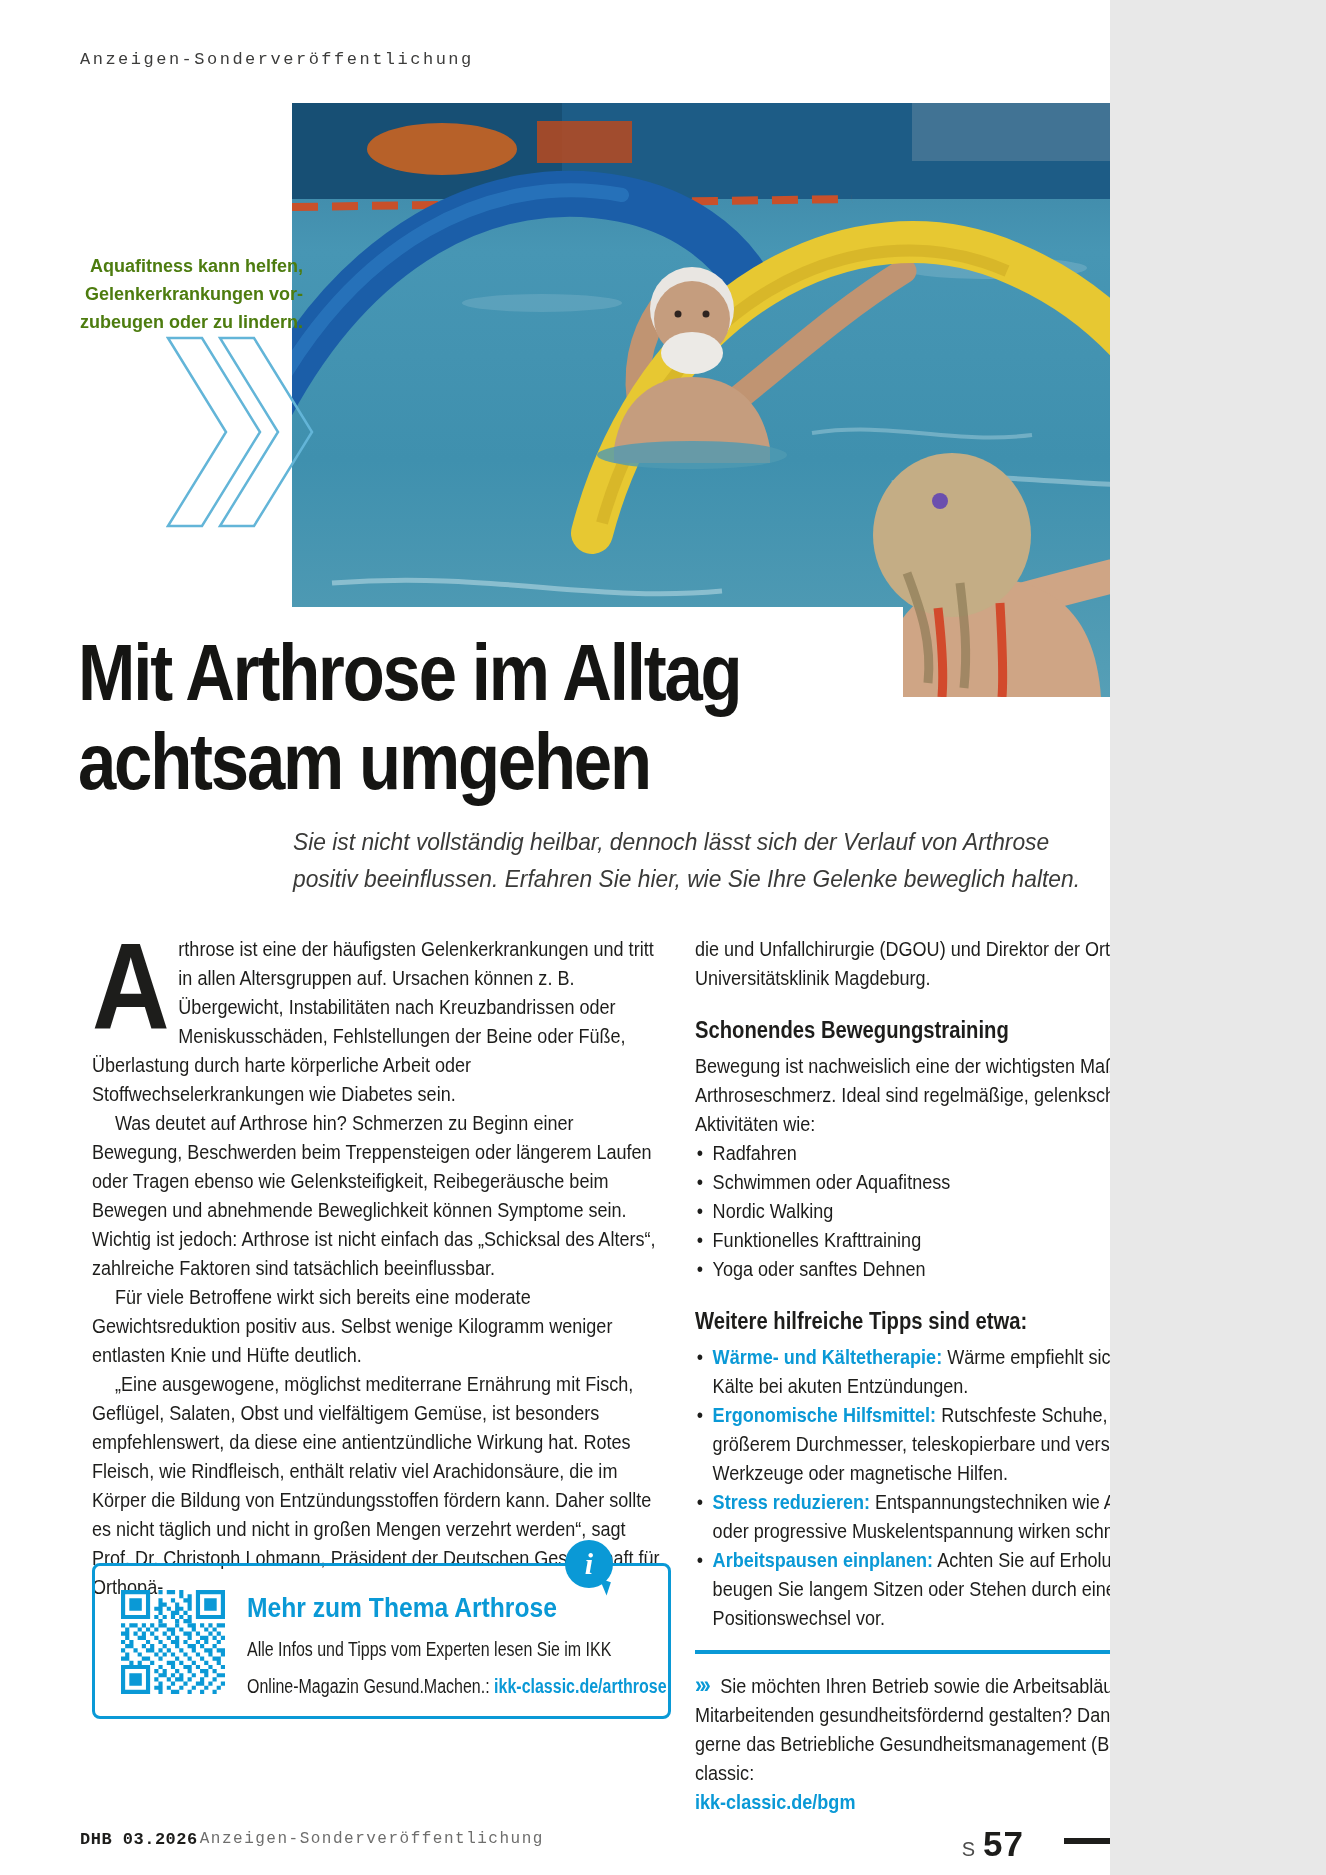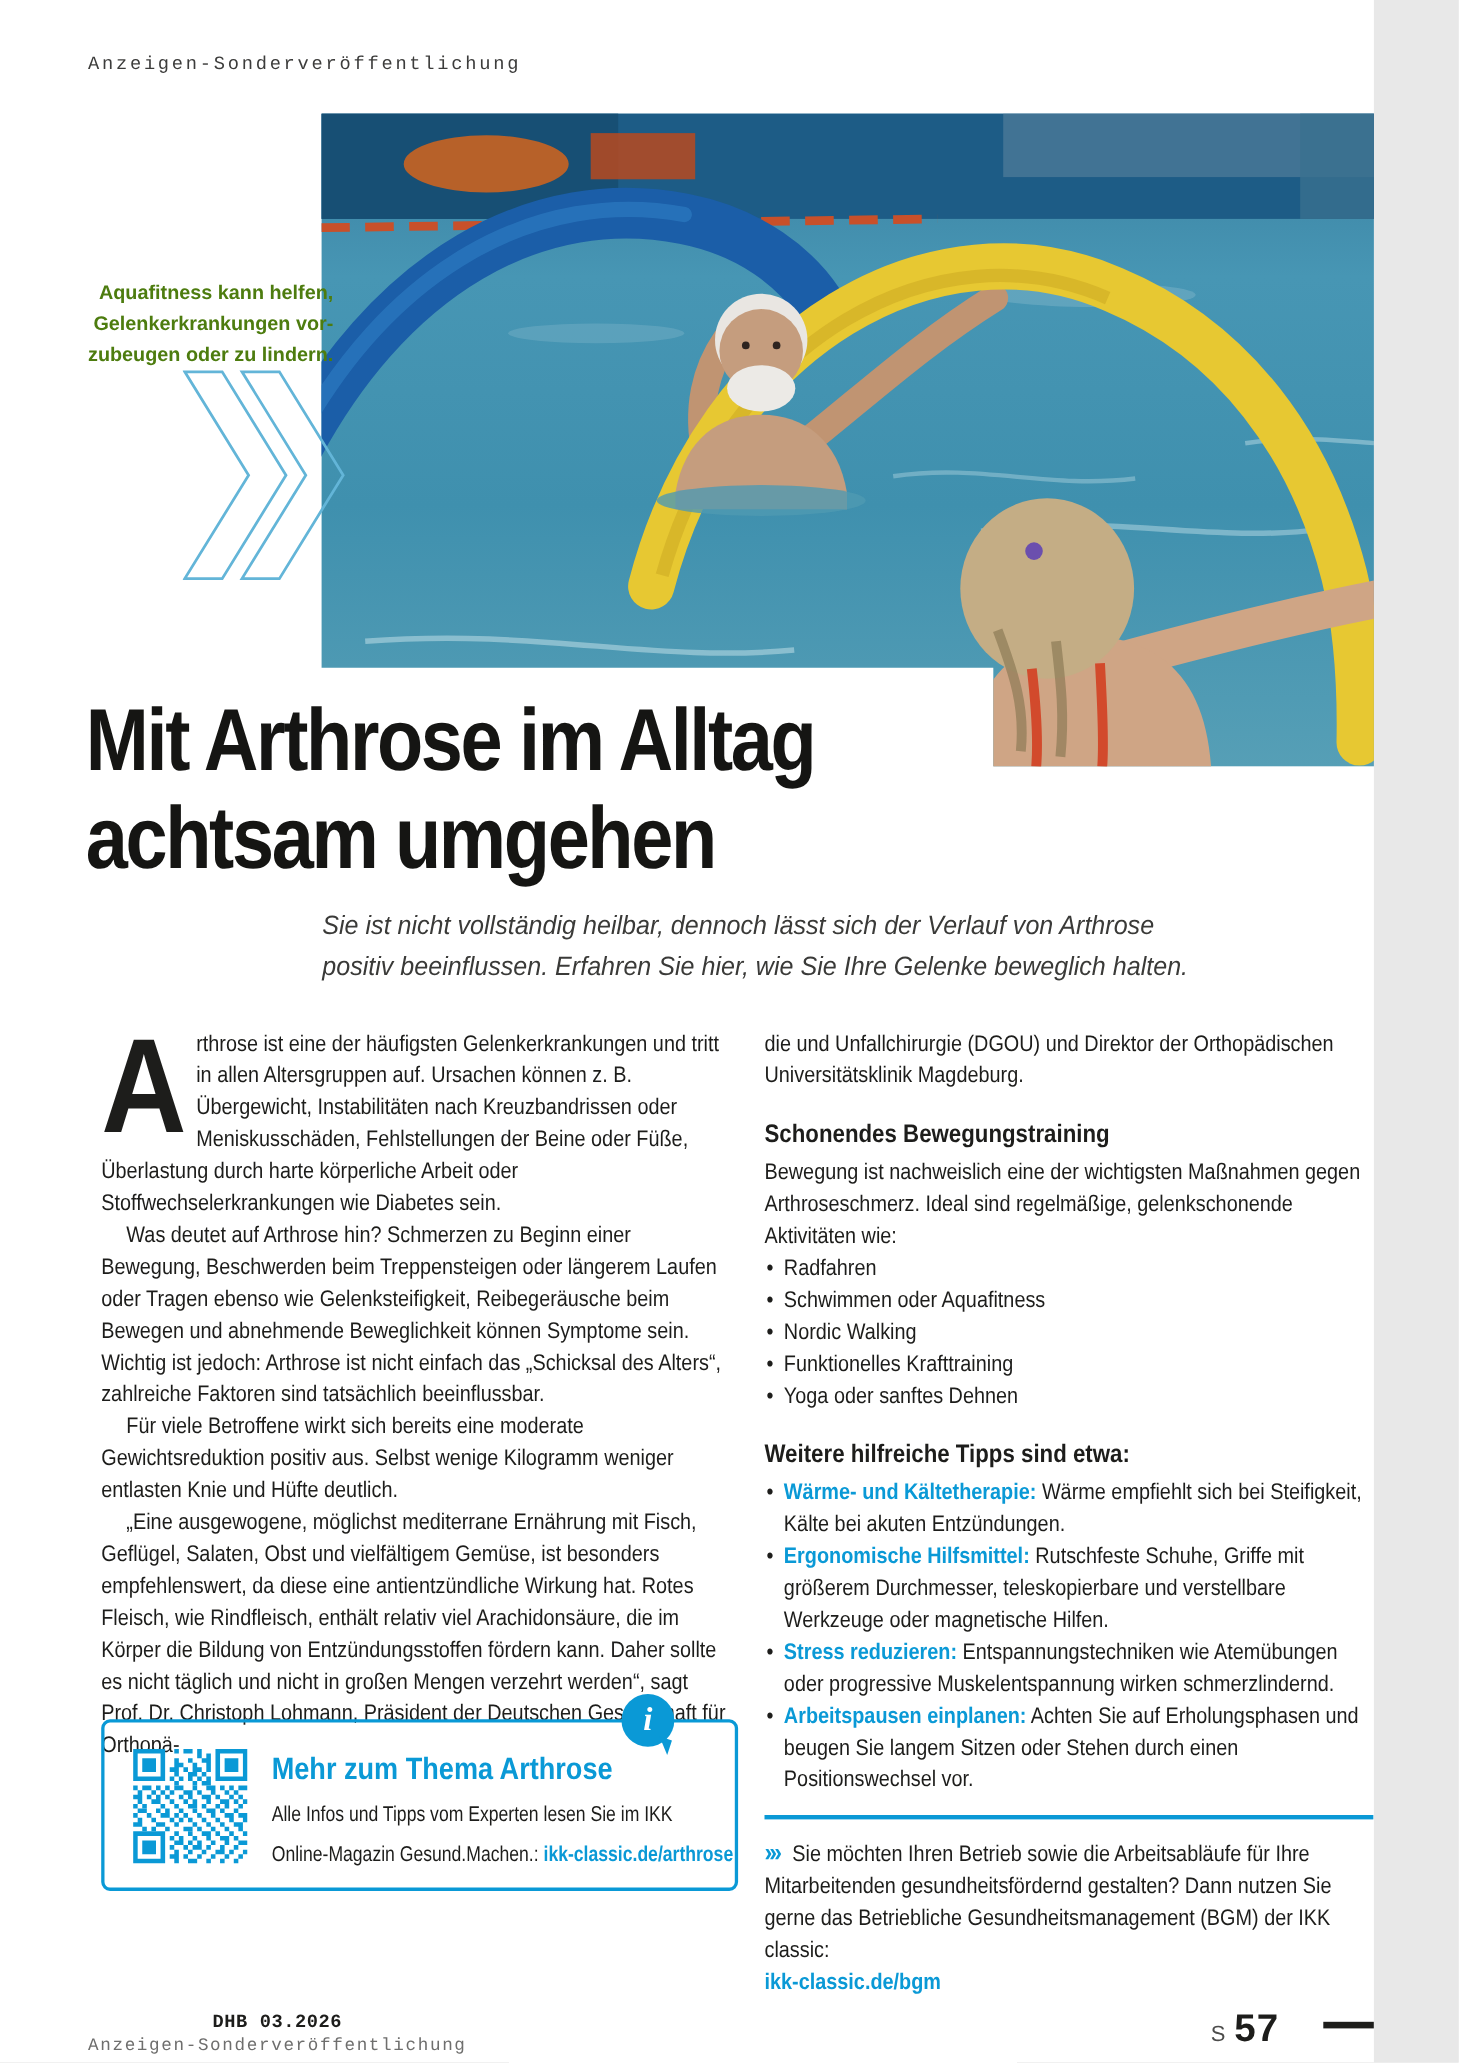--- a/index.html
+++ b/index.html
@@ -1,16 +1,16 @@
 <!DOCTYPE html>
 <html lang="de"><head>
 <meta charset="utf-8">
 <style>
   html,body{margin:0;padding:0;background:#e8e8e8;}
-  .page{position:relative;width:1249px;height:1875px;background:#ffffff;overflow:hidden;
+  .page{position:relative;width:1110px;height:1875px;background:#ffffff;overflow:hidden;
         font-family:"Liberation Sans",sans-serif;color:#1d1d1b;}
 
   
   .hdr{position:absolute;top:50px;left:80px;right:78px;display:flex;justify-content:space-between;align-items:center;}
   .hdr-label{font-family:"Liberation Mono",monospace;font-size:17px;letter-spacing:2.5px;color:#3c3c3b;}
   .hdr-right{display:flex;align-items:center;gap:12px;}
   .logo-svg{display:block;}
 
   
   .photo{position:absolute;left:292px;top:103px;width:1028px;height:594px;
@@ -54,22 +54,22 @@
               font-family:"Liberation Serif",serif;font-style:italic;font-weight:bold;font-size:30px;}
   .info-badge::after{content:"";position:absolute;bottom:-6px;right:4px;width:0;height:0;
               border-left:12px solid transparent;border-top:14px solid;transform:rotate(18deg);}
   .qr{position:absolute;left:26px;top:24px;}
   .ibx-text{position:absolute;left:152px;top:26px;}
   .ibx-head{font-weight:bold;font-size:28px;white-space:nowrap;transform:scaleX(.88);transform-origin:0 0;}
   .ibx-line{font-size:19.5px;margin-top:14px;white-space:nowrap;transform:scaleX(.82);transform-origin:0 0;color:#1d1d1b;}
   .ibx-line:first-of-type{margin-top:18px;}
 
   
-  .ftr-left{position:absolute;left:80px;top:1830px;display:flex;align-items:center;gap:2px;
-            font-family:"Liberation Mono",monospace;flex-direction:column;}
+  .ftr-left{position:absolute;left:80px;top:1830px;display:flex;align-items:flex-start;gap:2px;
+            font-family:"Liberation Mono",monospace;}
   .ftr-issue{font-weight:bold;font-size:17px;letter-spacing:.5px;color:#1d1d1b;}
   .ftr-label{font-size:16px;letter-spacing:1.5px;color:#6e6e6d;}
   .ftr-page{position:absolute;right:86px;top:1824px;display:flex;align-items:baseline;gap:8px;}
   .ftr-s{font-size:20px;color:#4c4c4b;}
   .ftr-num{font-weight:bold;font-size:35px;color:#1d1d1b;letter-spacing:1px;}
   .ftr-bar{position:absolute;right:0;top:1838px;width:46px;height:6px;background:#1d1d1b;}
 </style>
 <style>.info-badge::after{border-top-color:#0a99d6;}</style></head>
 <body>
 

